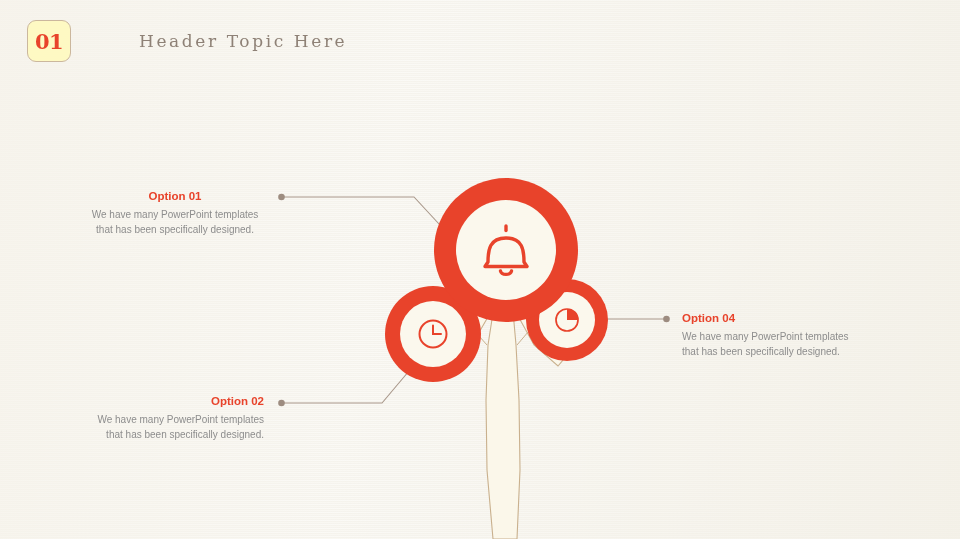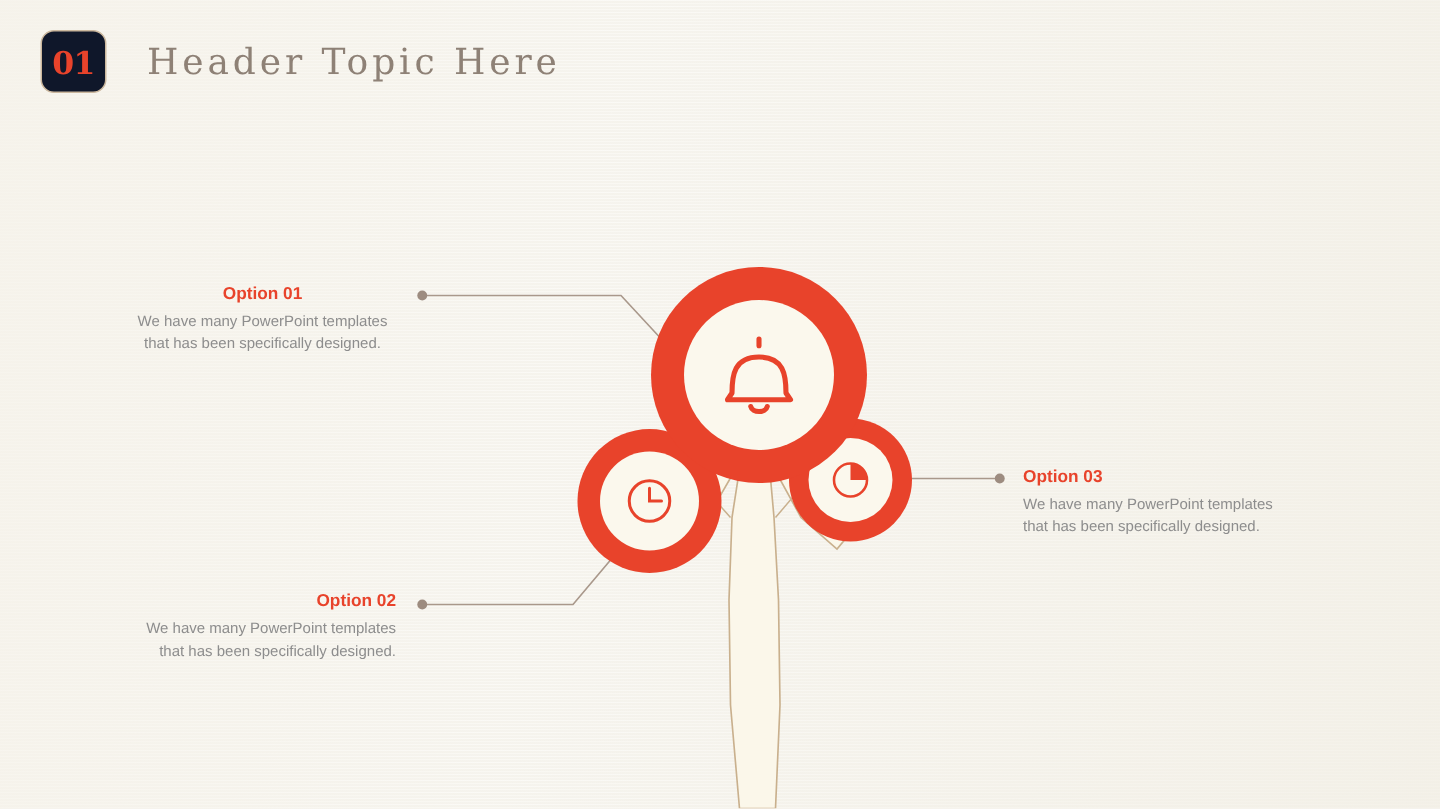--- a/index.html
+++ b/index.html
@@ -28,37 +28,37 @@
   .vgrad {
     position:absolute; inset:0;
     background:linear-gradient(100deg, rgba(246,243,235,0.9) 0%, rgba(250,249,244,0.5) 40%, rgba(243,240,231,0.85) 100%);
     pointer-events:none; z-index:0;
   }
 
   
   .hdr { position:absolute; left:27px; top:20px; display:flex; align-items:center; z-index:5; }
   .badge {
     width:44px; height:42px;
-    background:#0f172a;
+    background:#fef9c3;
     border:1.5px solid #cbb79d;
     border-radius:9px;
     display:flex; align-items:center; justify-content:center;
   }
   .badge-num {
     font-family:"DejaVu Serif", serif;
     font-weight:bold;
     font-size:21px;
     color:#e8432b;
     letter-spacing:-0.5px;
     line-height:1;
   }
   .hdr-title {
-    margin-left:27px;
+    margin-left:68px;
     font-family:"DejaVu Serif", serif;
-    font-size:24px;
+    font-size:17px;
     color:#8e8176;
     letter-spacing:2.6px;
     white-space:nowrap;
   }
 
   
   .stage { position:absolute; inset:0; z-index:3; }
   .stage svg { position:absolute; left:0; top:0; }
 
   
@@ -167,15 +167,15 @@
   <div class="opt-title">Option 01</div>
   <div class="opt-body">We have many PowerPoint templates that has been specifically designed.</div>
 </div>
 
 <div class="opt right-al" id="opt2">
   <div class="opt-title">Option 02</div>
   <div class="opt-body">We have many PowerPoint templates that has been specifically designed.</div>
 </div>
 
 <div class="opt left-al" id="opt3">
-  <div class="opt-title">Option 03</div>
+  <div class="opt-title">Option 04</div>
   <div class="opt-body">We have many PowerPoint templates that has been specifically designed.</div>
 </div>
 
 </body></html>

